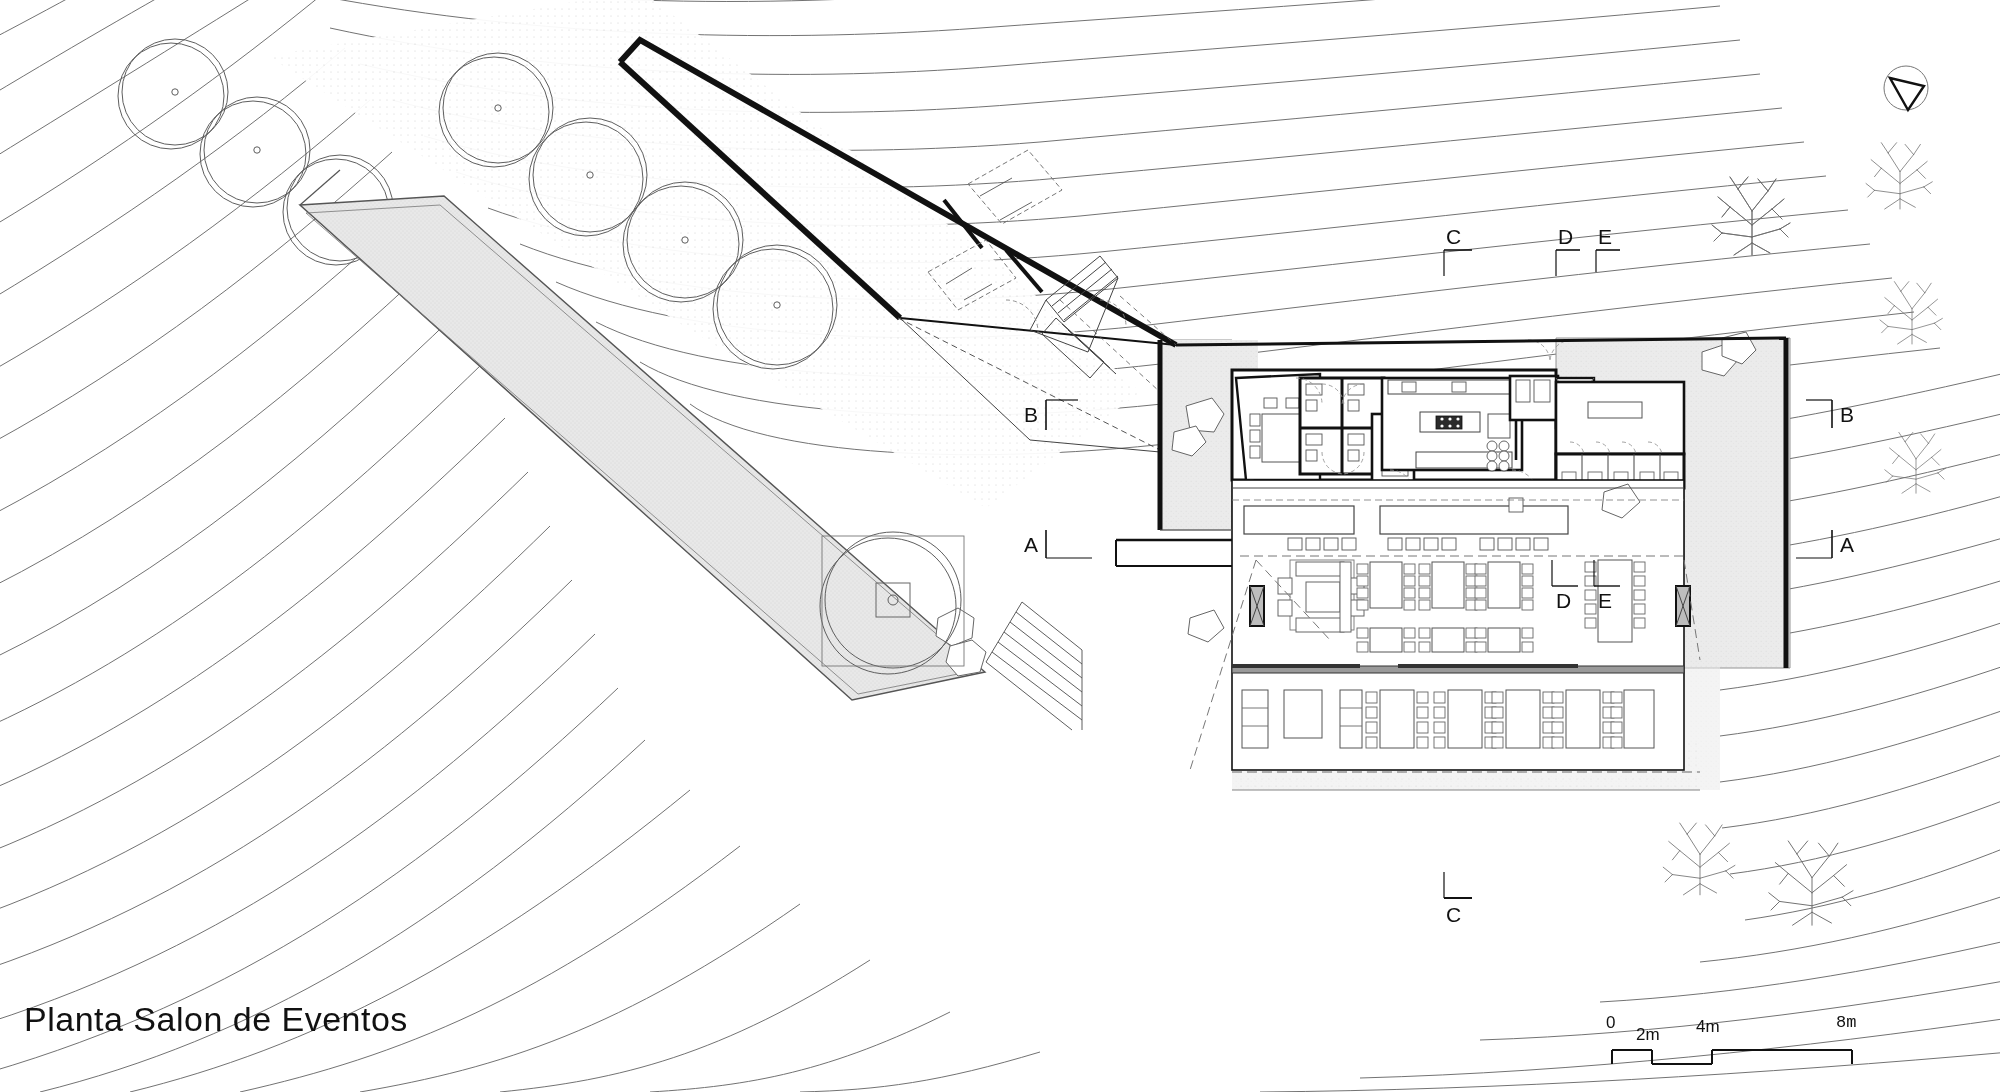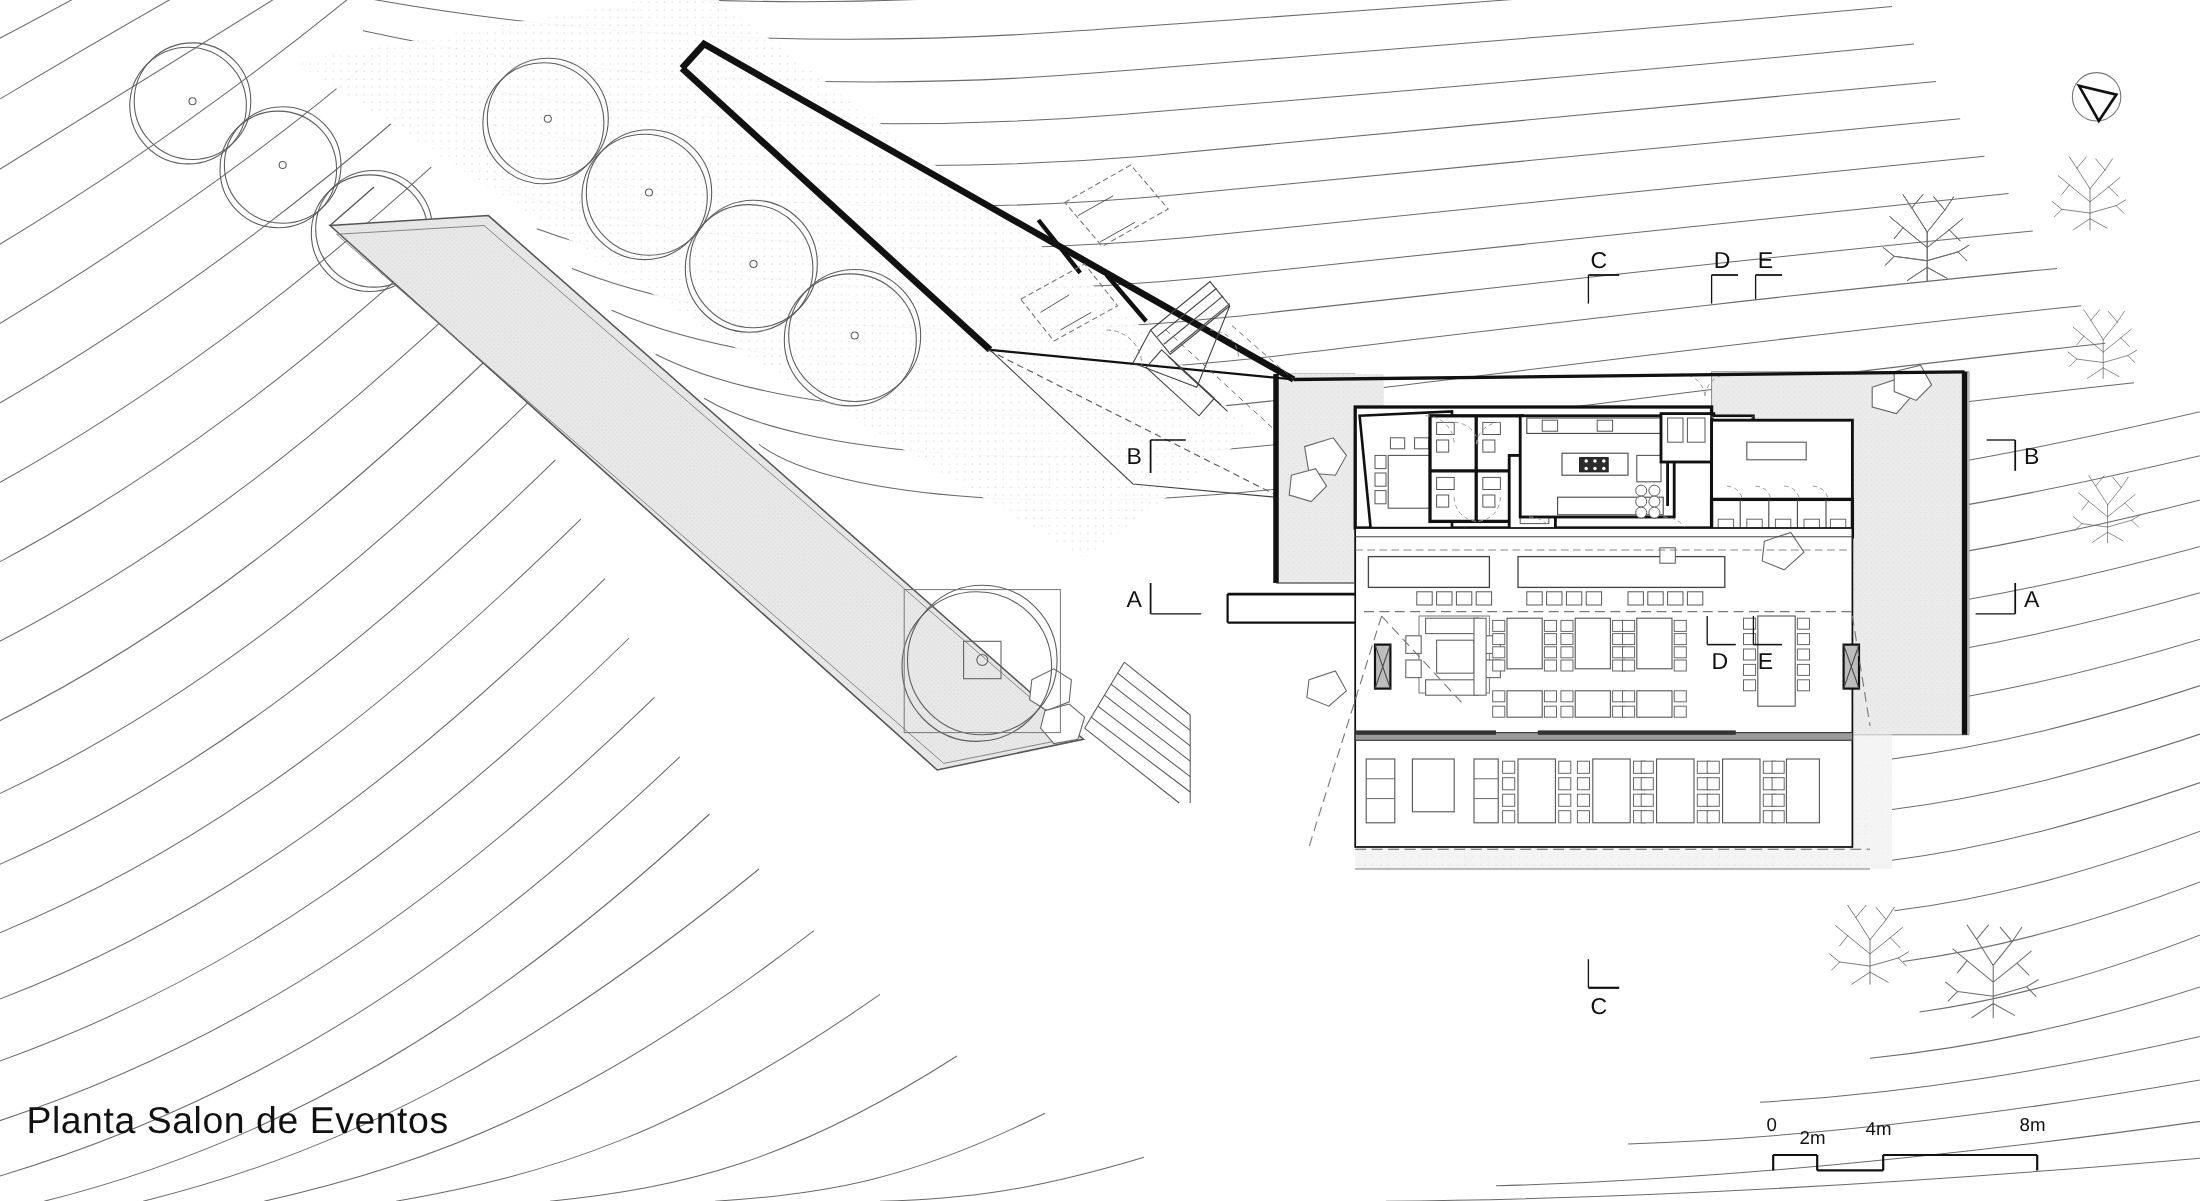--- a/index.html
+++ b/index.html
@@ -698,16 +698,16 @@
       <path d="M1852,1050 L1852,1064"></path>
     </g>
   </svg>
 
   <div class="ttl">Planta Salon de Eventos</div>
 
   <div class="sb">
     <span class="sbnum" style="left:6px;top:0;">0</span>
     <span class="sbnum" style="left:36px;top:12px;">2m</span>
     <span class="sbnum" style="left:96px;top:4px;">4m</span>
-    <span class="sbnum" style="left:236px;top:0;">8m</span>
+    <span class="sbnum" style="left:236px;top:0;font-family:Liberation Mono, monospace;">8m</span>
   </div>
 
 </div>
 
 </body></html>

